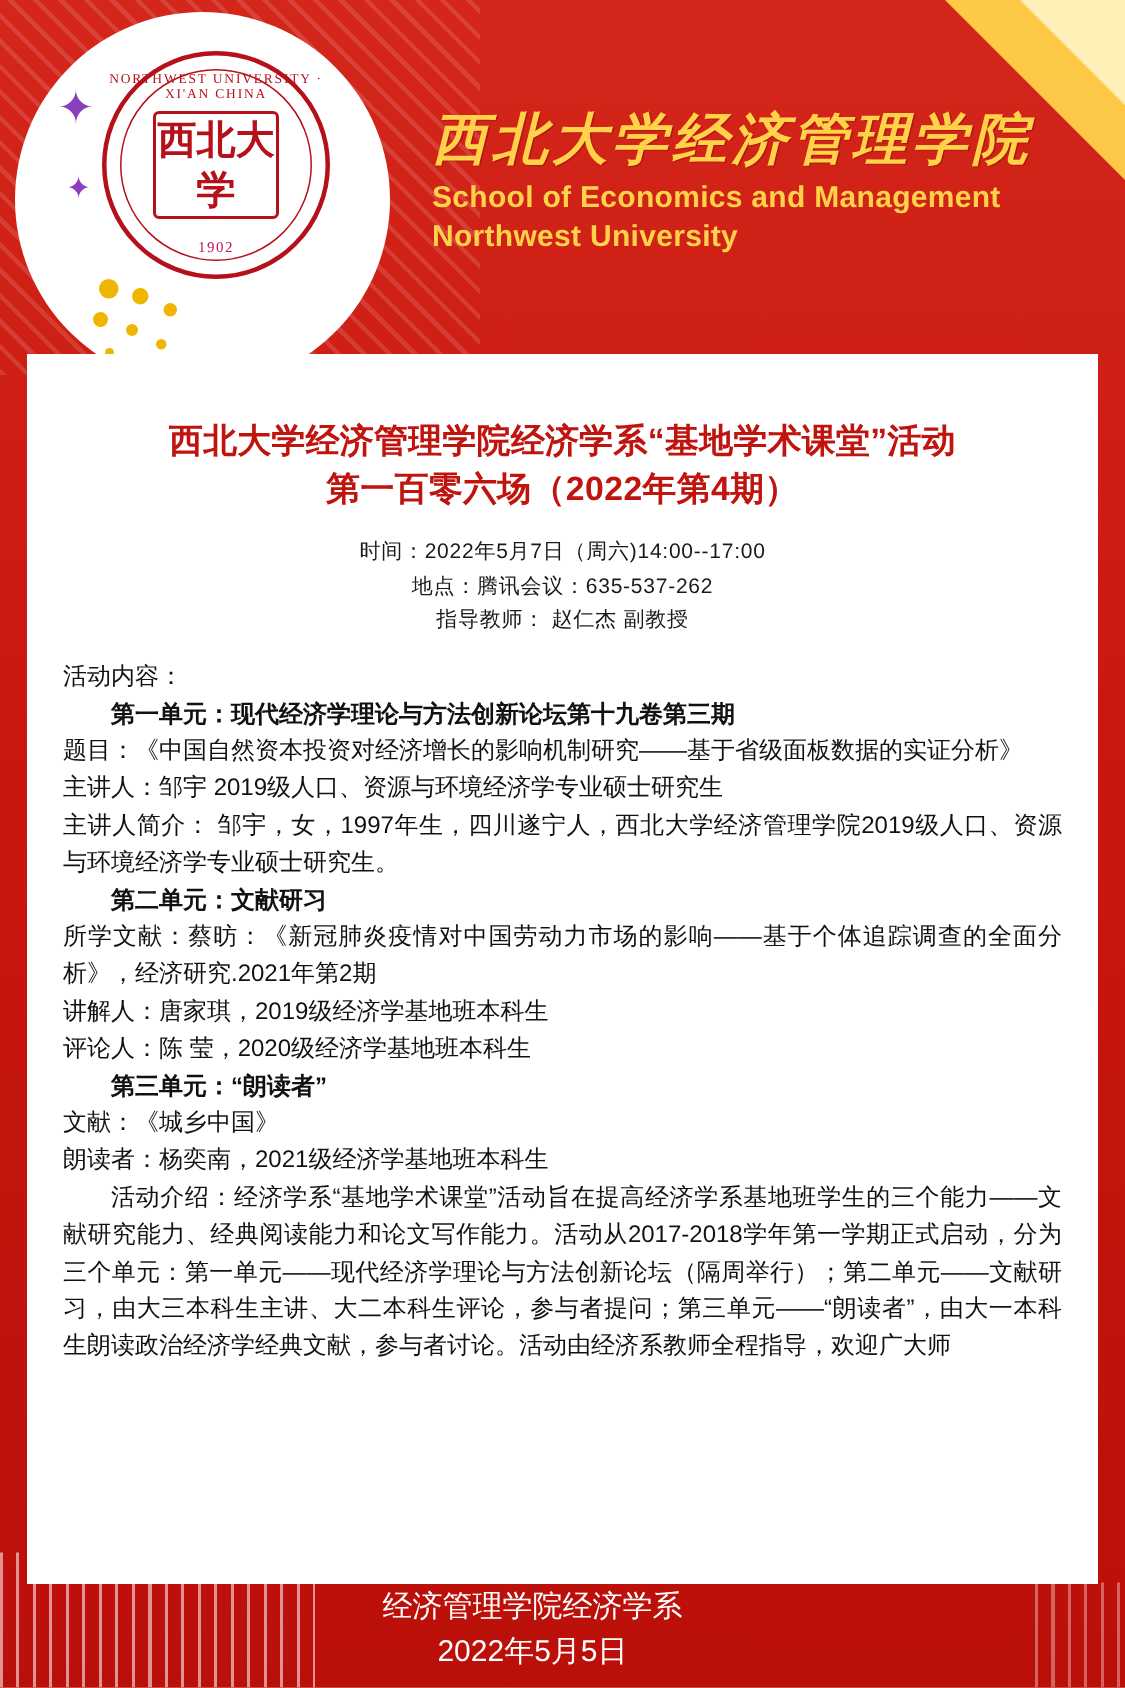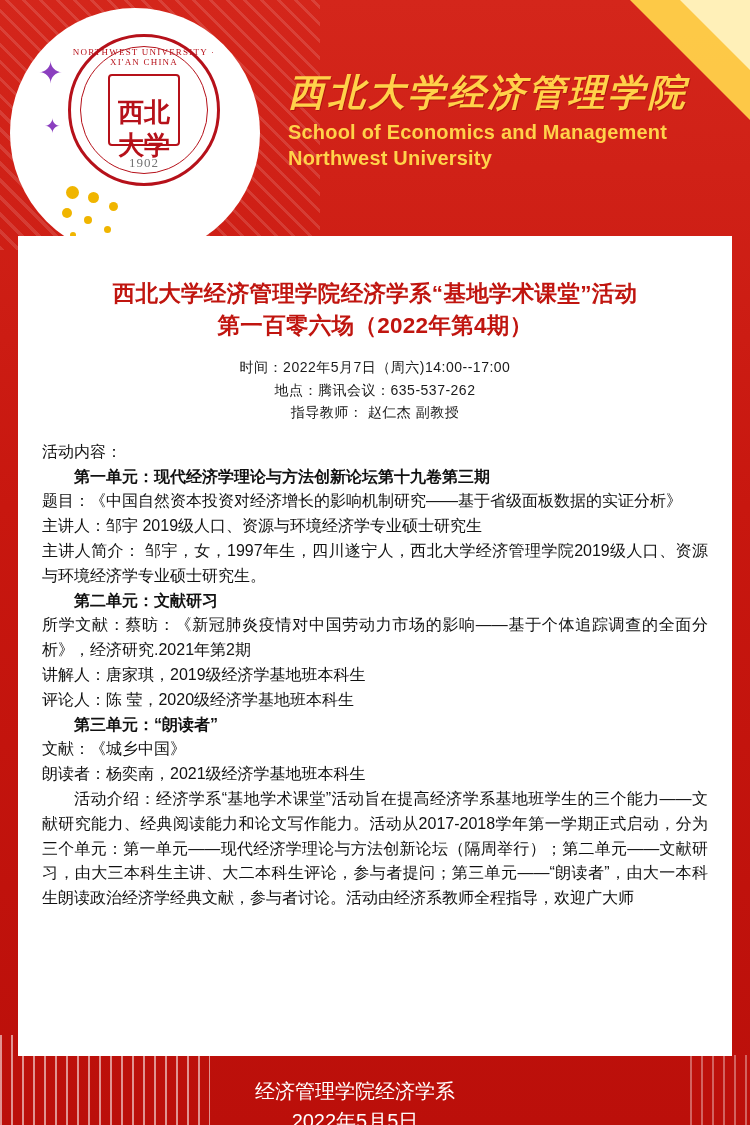--- a/index.html
+++ b/index.html
@@ -102,50 +102,50 @@
     content: "";
     position: absolute;
     left: 9px; top: 9px; right: 9px; bottom: 9px;
     border-radius: 50%;
     border: 1.5px solid #b6111a;
   }
   .seal-inner {
     position: absolute;
     left: 50%; top: 50%;
     transform: translate(-50%,-50%);
-    width: 72px; height: 72px;
+    width: 84px; height: 72px;
     border: 2.5px solid #b6111a;
     border-radius: 4px;
     color: #b6111a;
     font-family: "DejaVu Serif", serif;
     font-size: 26px;
     line-height: 33px;
     text-align: center;
     font-weight: bold;
     letter-spacing: 0px;
     box-sizing: border-box;
-    padding-top: 20px;
+    padding-top: 2px;
   }
   .seal-arc-top {
     position: absolute;
     left: 0; top: 10px;
     width: 100%;
     text-align: center;
     color: #b6111a;
     font-size: 9px;
     letter-spacing: 1.2px;
     font-family: "Liberation Serif", serif;
   }
   .seal-year {
     position: absolute;
     left: 0; bottom: 12px;
     width: 100%;
     text-align: center;
-    color: #737373;
-    font-size: 13px;
+    color: #be185d;
+    font-size: 10px;
     font-family: "Liberation Serif", serif;
     letter-spacing: 1px;
   }
   .sparkle {
     position: absolute;
     color: #8b3fbf;
     font-size: 26px;
     line-height: 1;
   }
   .sparkle.s1 { left: 38px; top: 58px; font-size: 30px; }
@@ -246,21 +246,21 @@
     height: 69px;
     color: #ffffff;
     text-align: center;
     padding-right: 40px;
     box-sizing: border-box;
   }
   .footer div {
     font-size: 20px;
     line-height: 1.5;
   }
-  .footer .f1 { padding-top: 20px; }
+  .footer .f1 { padding-top: 0; }
 </style>
 </head>
 <body>
 
 <div class="poster">
 
   <div class="stripes-tl"></div>
   <div class="corner-tr"></div>
   <div class="corner-tr2"></div>
 

